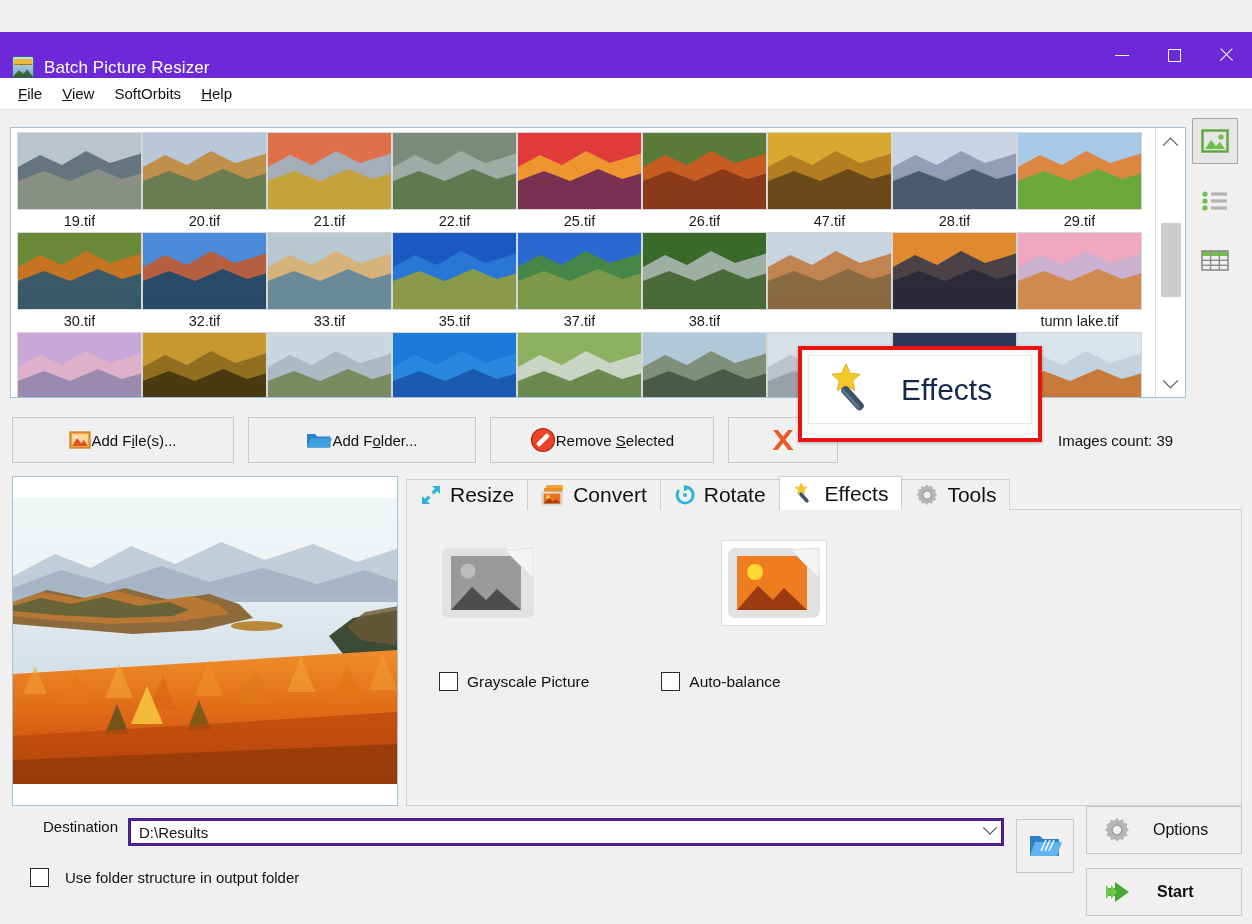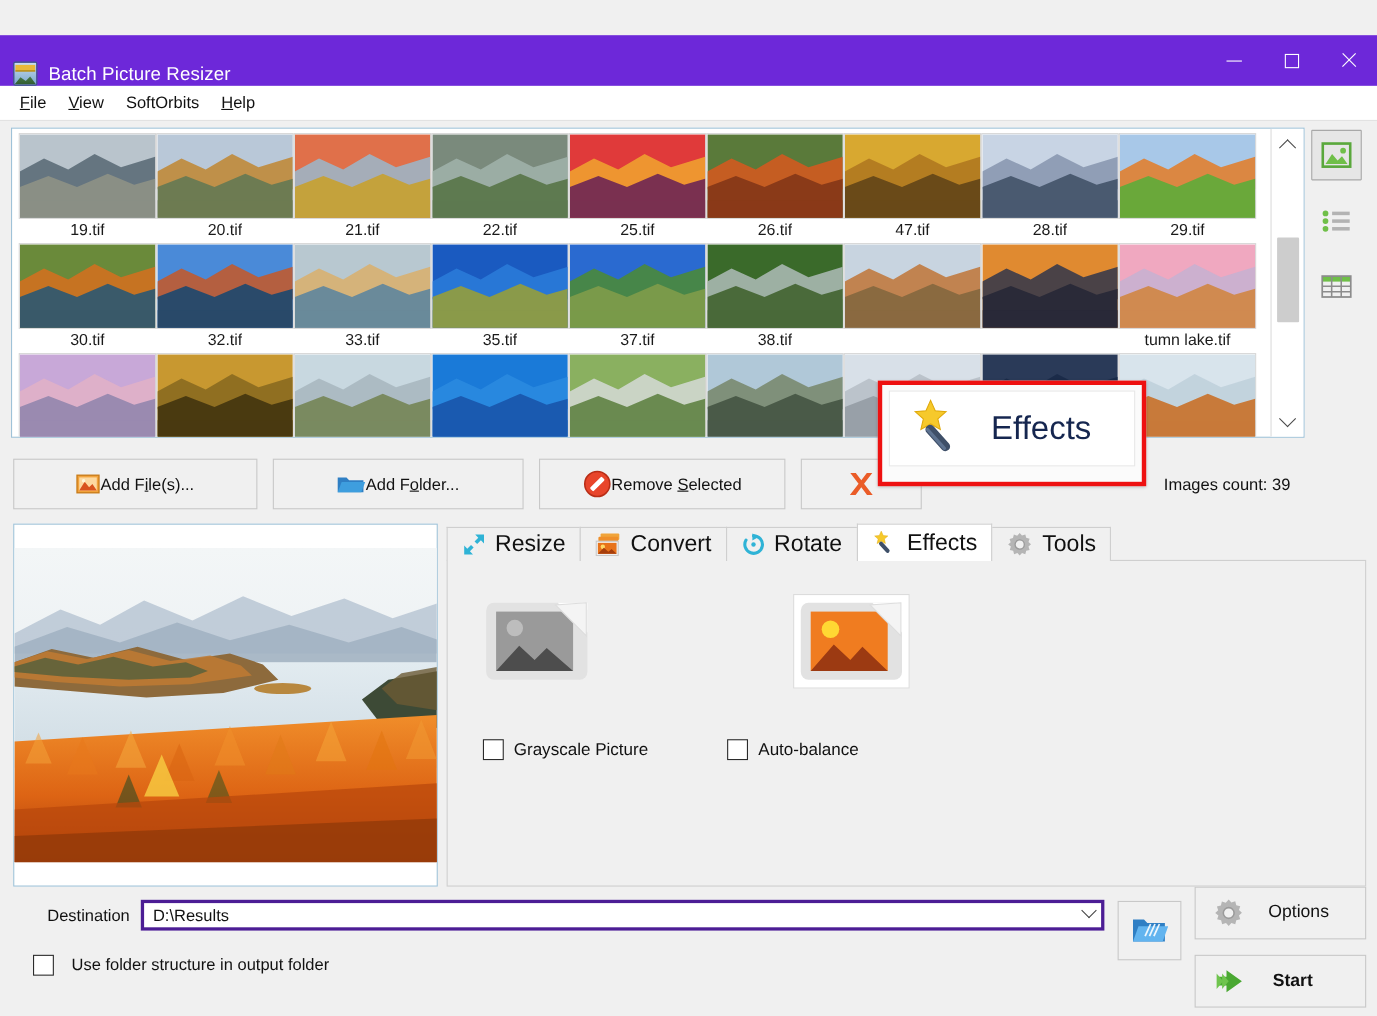--- a/index.html
+++ b/index.html
@@ -61,21 +61,21 @@
 
   
   .body-wrap { flex:1; display:flex; flex-direction:column; padding: 6px 0 0 0; }
 
   
   .list-region {
     display:flex; padding: 0 8px 0 10px; height: 282px; flex: 0 0 282px;
   }
   .thumbs-box {
     flex:1; background:#fff; border:1px solid #9fc2d8; position:relative;
-    overflow:hidden; display:flex;
+    overflow:hidden; display:flex;margin-top:11px;
   }
   .thumbs-scroll {
     flex:1; overflow:hidden; position:relative; padding: 0 6px;
   }
   .thumb-rows { position:absolute; left:6px; top:-18px; right:6px; }
   .thumb-row { display:flex; gap:0; }
   .thumb-cell {
     width: 125px; display:flex; flex-direction:column; align-items:center;
     margin-right: 0;
   }
@@ -185,21 +185,21 @@
   .fx-icon-box.sel { background:#fff; border:1px solid #dcdcdc; }
   .fx-checks { display:flex; gap:72px; padding-left:18px; margin-top:46px; }
   .chk-row { display:flex; align-items:center; gap:9px; font-size:15.5px; color:#111; }
   .chk {
     width:19px; height:19px; background:#fff; border:1.4px solid #2b2b2b;
   }
 
   
   .dest-region { flex:0 0 118px; padding: 12px 10px 0 12px; display:flex; gap:12px; }
   .dest-left { flex:1; }
-  .dest-row { display:flex; align-items:center; gap:10px; }
+  .dest-row { display:flex; align-items:flex-start; gap:10px; }
   .dest-label { font-size:15px; color:#111; width:106px; text-align:right; }
   .dest-combo {
     flex:1; height:28px; background:#fff; border:3px solid #4c1d95;
     display:flex; align-items:center; padding: 0 6px 0 8px; font-size:15px; color:#111;
     position:relative;
   }
   .combo-arrow { margin-left:auto; width:10px; height:10px;
     border-right:1.5px solid #444; border-bottom:1.5px solid #444;
     transform: rotate(45deg) translate(-3px,-3px); }
   .dest-chk-row { display:flex; align-items:center; gap:16px; margin-top:22px; padding-left:18px; }

